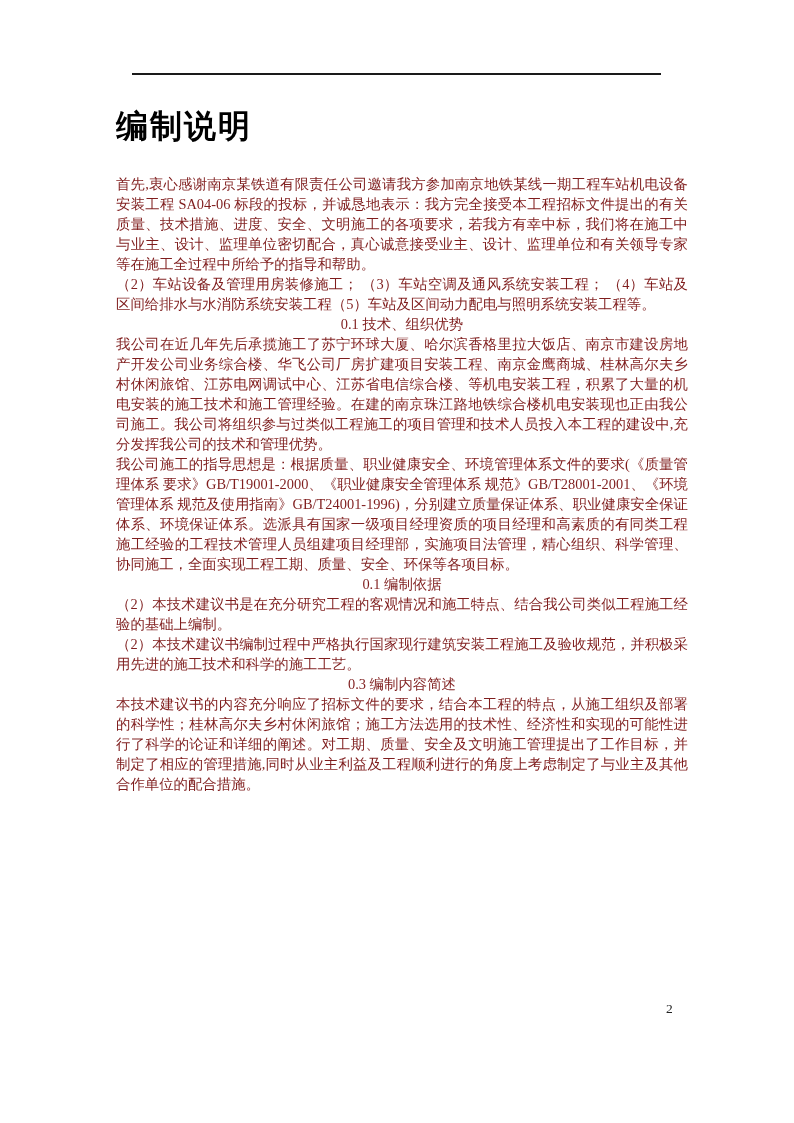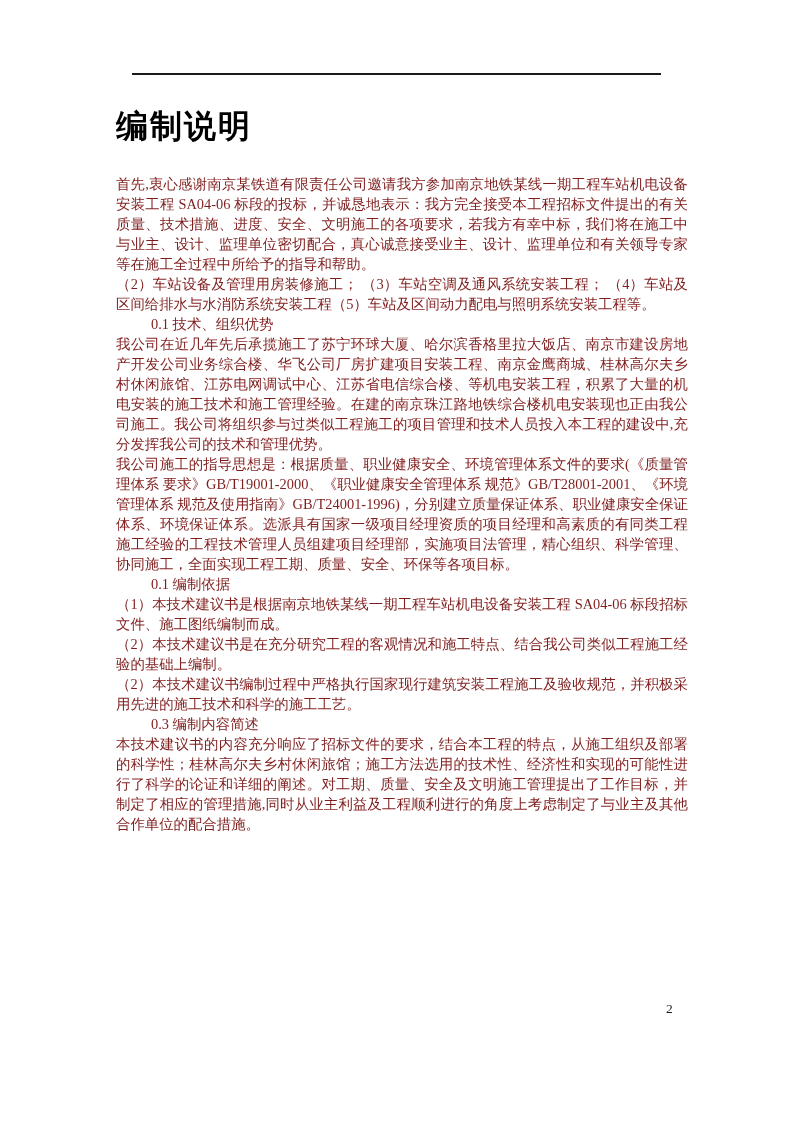--- a/index.html
+++ b/index.html
@@ -38,22 +38,21 @@
   }
   .para {
     font-size: 14.4px;
     line-height: 20px;
     text-align: justify;
     text-justify: inter-ideograph;
     word-break: break-all;
     color: #7f1d1d;
   }
   .para.heading {
-    text-align: left;
-    margin-left: 35px;
+    text-align: center;
   }
   .page-number {
     position: absolute;
     left: 666px;
     top: 1001px;
     font-size: 13.5px;
     line-height: 16px;
     color: #222222;
   }
 </style>
@@ -64,21 +63,20 @@
   <div class="header-rule"></div>
   <div class="content">
     <h1 class="doc-title">编制说明</h1>
     <div>
         <p class="para">首先,衷心感谢南京某铁道有限责任公司邀请我方参加南京地铁某线一期工程车站机电设备安装工程 SA04-06 标段的投标，并诚恳地表示：我方完全接受本工程招标文件提出的有关质量、技术措施、进度、安全、文明施工的各项要求，若我方有幸中标，我们将在施工中与业主、设计、监理单位密切配合，真心诚意接受业主、设计、监理单位和有关领导专家等在施工全过程中所给予的指导和帮助。</p>
         <p class="para">（2）车站设备及管理用房装修施工； （3）车站空调及通风系统安装工程； （4）车站及区间给排水与水消防系统安装工程（5）车站及区间动力配电与照明系统安装工程等。</p>
         <p class="para heading">0.1 技术、组织优势</p>
         <p class="para">我公司在近几年先后承揽施工了苏宁环球大厦、哈尔滨香格里拉大饭店、南京市建设房地产开发公司业务综合楼、华飞公司厂房扩建项目安装工程、南京金鹰商城、桂林高尔夫乡村休闲旅馆、江苏电网调试中心、江苏省电信综合楼、等机电安装工程，积累了大量的机电安装的施工技术和施工管理经验。在建的南京珠江路地铁综合楼机电安装现也正由我公司施工。我公司将组织参与过类似工程施工的项目管理和技术人员投入本工程的建设中,充分发挥我公司的技术和管理优势。</p>
         <p class="para">我公司施工的指导思想是：根据质量、职业健康安全、环境管理体系文件的要求(《质量管理体系 要求》GB/T19001-2000、《职业健康安全管理体系 规范》GB/T28001-2001、《环境管理体系 规范及使用指南》GB/T24001-1996)，分别建立质量保证体系、职业健康安全保证体系、环境保证体系。选派具有国家一级项目经理资质的项目经理和高素质的有同类工程施工经验的工程技术管理人员组建项目经理部，实施项目法管理，精心组织、科学管理、协同施工，全面实现工程工期、质量、安全、环保等各项目标。</p>
         <p class="para heading">0.1 编制依据</p>
-        <p class="para">（1）本技术建议书是根据南京地铁某线一期工程车站机电设备安装工程 SA04-06 标段招标文件、施工图纸编制而成。</p>
         <p class="para">（2）本技术建议书是在充分研究工程的客观情况和施工特点、结合我公司类似工程施工经验的基础上编制。</p>
         <p class="para">（2）本技术建议书编制过程中严格执行国家现行建筑安装工程施工及验收规范，并积极采用先进的施工技术和科学的施工工艺。</p>
         <p class="para heading">0.3 编制内容简述</p>
         <p class="para">本技术建议书的内容充分响应了招标文件的要求，结合本工程的特点，从施工组织及部署的科学性；桂林高尔夫乡村休闲旅馆；施工方法选用的技术性、经济性和实现的可能性进行了科学的论证和详细的阐述。对工期、质量、安全及文明施工管理提出了工作目标，并制定了相应的管理措施,同时从业主利益及工程顺利进行的角度上考虑制定了与业主及其他合作单位的配合措施。</p>
       </div>
   </div>
   <div class="page-number">2</div>
 </div>
 
 </body></html>

